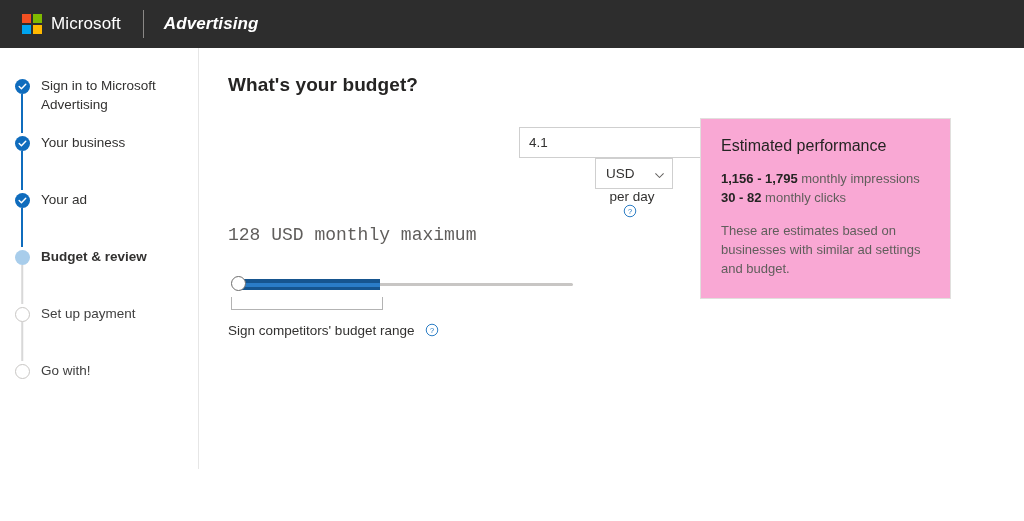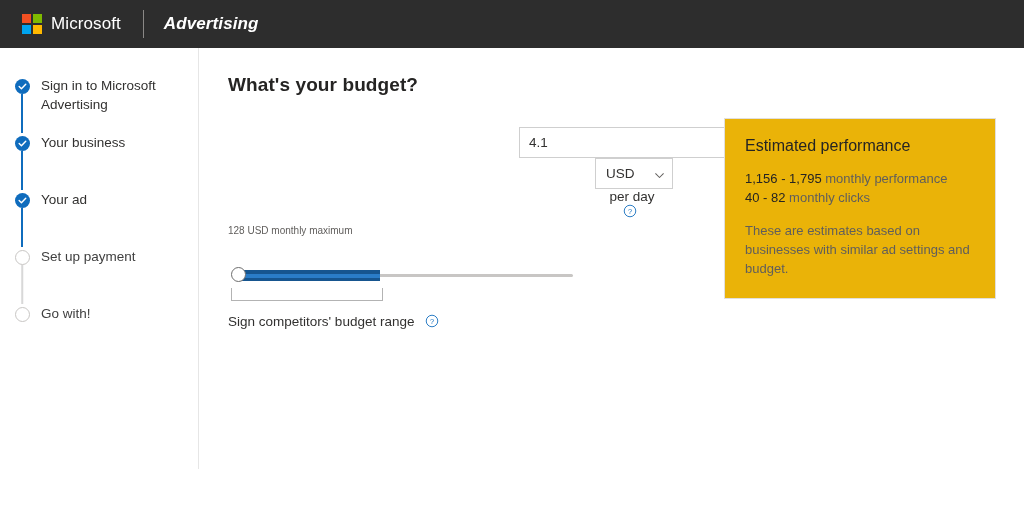--- a/index.html
+++ b/index.html
@@ -191,22 +191,23 @@
   .help-icon {
     display: inline-block;
     width: 14px;
     height: 14px;
     vertical-align: -2px;
     margin-left: 7px;
     cursor: pointer;
   }
   .sub-note {
     margin-top: 7px;
-    font-size: 10px;
+    font-size: 18px;
     color: #605e5c;
+    font-family: Liberation Mono, monospace;
   }
 
   
   .slider-area {
     margin-top: 30px;
     position: relative;
     width: 345px;
     height: 18px;
   }
   .track-rest {
@@ -257,41 +258,41 @@
   }
   .range-caption {
     margin-top: 30px;
     font-size: 13.5px;
     color: #323130;
   }
 
   
   .estimate-card {
     position: absolute;
-    left: 724px;
+    left: 700px;
     top: 118px;
-    width: 272px;
+    width: 251px;
     border: 1px solid #e1dfdd;
-    background: #eab308;
+    background: #f9a8d4;
     padding: 18px 20px 20px 20px;
   }
   .card-title {
     font-size: 16px;
     font-weight: 400;
     color: #252423;
     margin: 0 0 14px 0;
   }
   .stat-line {
     font-size: 13px;
     color: #605e5c;
     line-height: 19px;
   }
   .stat-line b {
     color: #252423;
-    font-weight: 400;
+    font-weight: 700;
   }
   .card-note {
     margin-top: 14px;
     font-size: 13px;
     line-height: 19px;
     color: #605e5c;
   }
 </style>
 </head>
 <body>
@@ -344,20 +345,27 @@
           <div class="dot done">
             <svg width="9" height="9" viewBox="0 0 10 10">
               <path d="M1.3 5.1 L3.8 7.4 L8.6 2.4" stroke="#ffffff" stroke-width="1.6" fill="none" stroke-linecap="round" stroke-linejoin="round"></path>
             </svg>
           </div>
           <div class="connector solid" style="height:39px;"></div>
         </div>
         <div class="step-label">Your ad</div>
       </div>
 
+      <div class="step">
+        <div class="step-marker">
+          <div class="dot current"></div>
+          <div class="connector faint" style="height:39px;"></div>
+        </div>
+        <div class="step-label active">Budget &amp; review</div>
+      </div>
 
       <div class="step">
         <div class="step-marker">
           <div class="dot todo"></div>
           <div class="connector faint" style="height:39px;"></div>
         </div>
         <div class="step-label muted">Set up payment</div>
       </div>
 
       <div class="step" style="min-height:20px;">
@@ -416,20 +424,20 @@
       </span>
     </div>
 
   </div>
 </div>
 
 <div class="estimate-card">
   <div class="card-title">Estimated performance</div>
   <div class="stat-line">
     <b>1,156 - 1,795</b>
-    <span>monthly performance</span>
+    <span>monthly impressions</span>
   </div>
   <div class="stat-line">
-    <b>40 - 82</b>
+    <b>30 - 82</b>
     <span>monthly clicks</span>
   </div>
   <div class="card-note">These are estimates based on businesses with similar ad settings and budget.</div>
 </div>
 
 </body></html>

